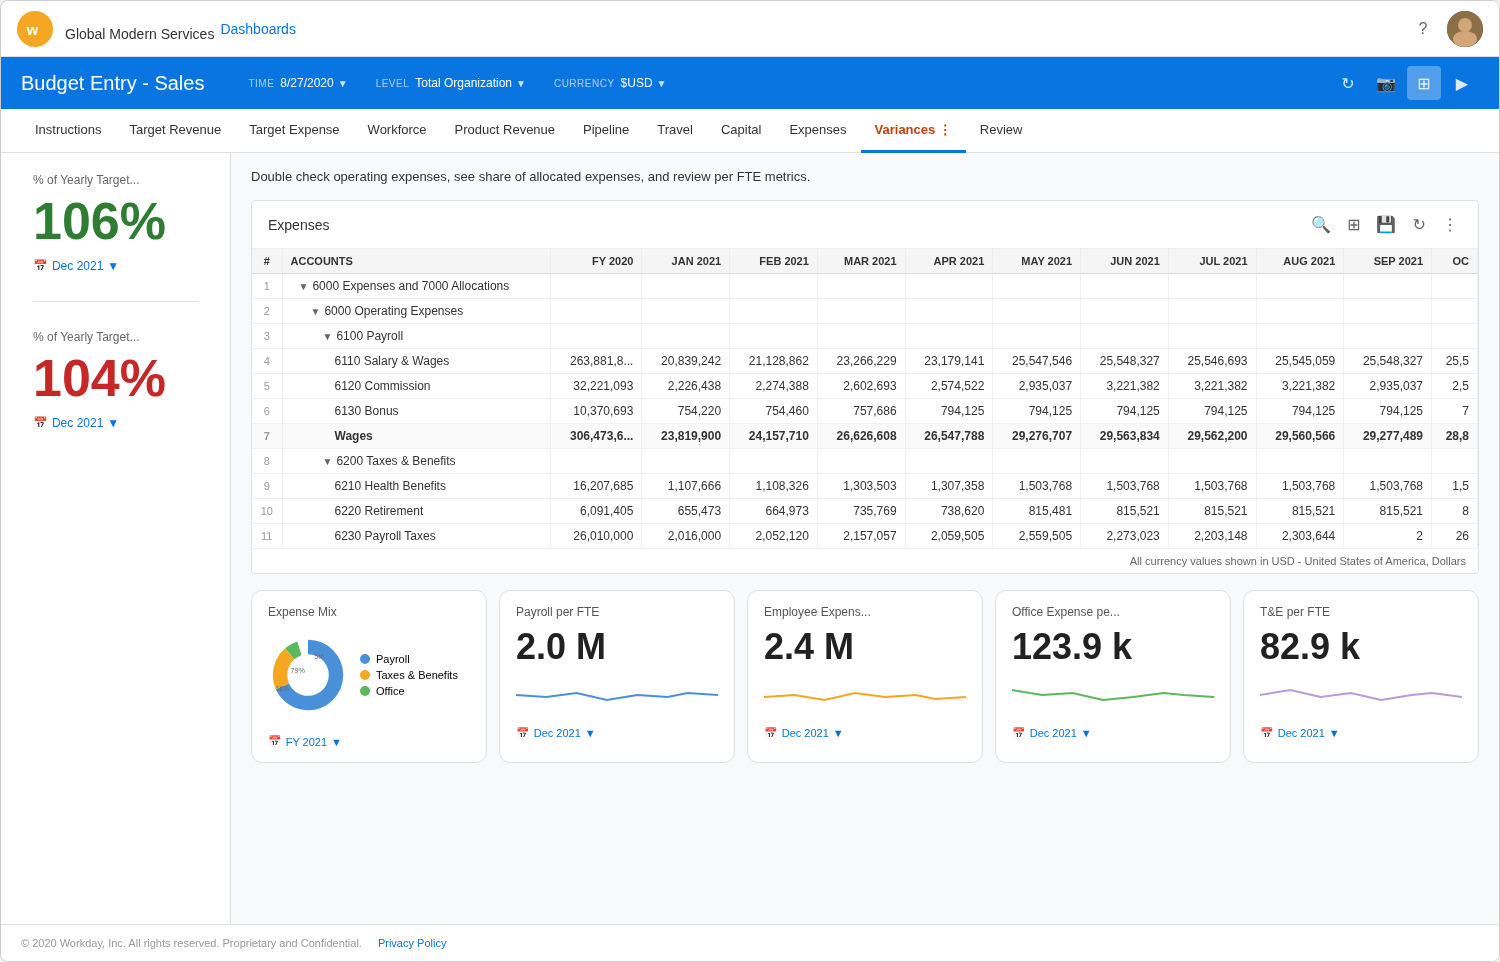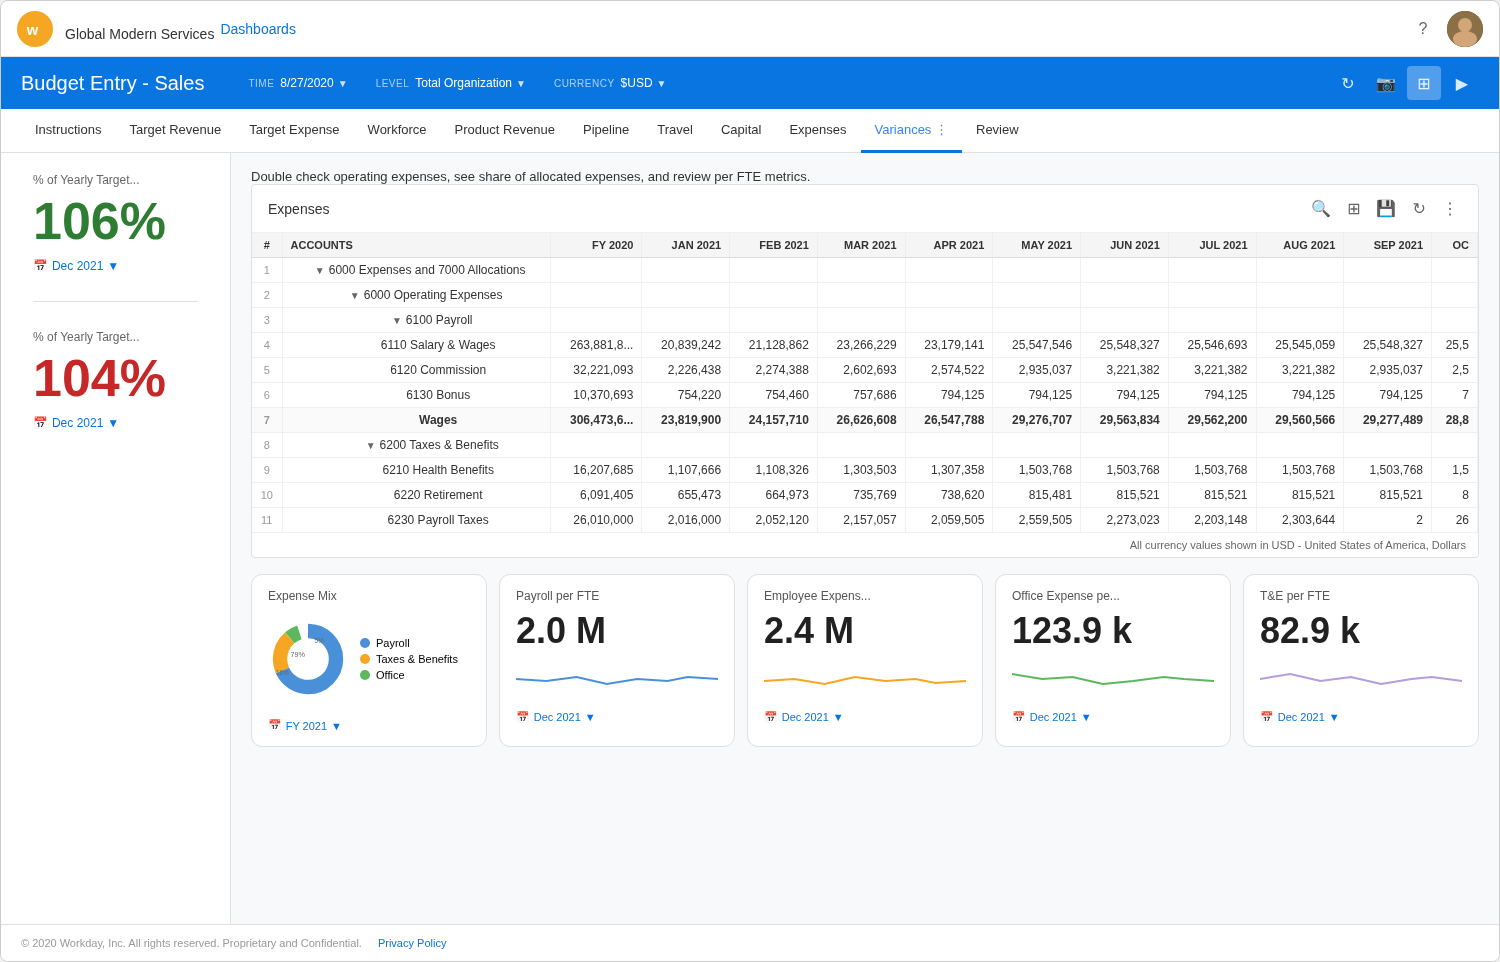--- a/index.html
+++ b/index.html
@@ -25,54 +25,54 @@
     .header-filter .value { color: #fff; font-weight: 500; font-size: 12px; }
     .header-filter .arrow { color: rgba(255,255,255,0.8); font-size: 10px; }
     .header-spacer { flex: 1; }
     .header-actions { display: flex; gap: 4px; }
     .header-action-btn { width: 34px; height: 34px; border-radius: 4px; display: flex; align-items: center; justify-content: center; color: rgba(255,255,255,0.85); cursor: pointer; font-size: 16px; }
     .header-action-btn.active { background: rgba(255,255,255,0.3); }
     
     
     .tabs-bar { display: flex; align-items: center; background: #fff; border-bottom: 1px solid #e0e0e0; padding: 0 20px; height: 44px; }
     .tab { padding: 0 14px; height: 44px; display: flex; align-items: center; font-size: 13px; color: #333; cursor: pointer; border-bottom: 3px solid transparent; white-space: nowrap; }
-    .tab.active { color: #3b82f6; border-bottom-color: #0875e1; font-weight: 400; }
+    .tab.active { color: #c2410c; border-bottom-color: #0875e1; font-weight: 700; }
     
     
     .content-area { display: flex; flex: 1; overflow: hidden; }
     
     
     .sidebar { width: 230px; min-width: 230px; border-right: 1px solid #e0e0e0; padding: 20px 32px; display: flex; flex-direction: column; gap: 20px; background: #fff; }
     .metric-block { display: flex; flex-direction: column; gap: 8px; }
     .metric-label { font-size: 12px; color: #666; }
     .metric-value { font-size: 52px; font-weight: 700; line-height: 1; }
     .metric-value.green { color: #2e7d32; }
     .metric-value.red { color: #c62828; }
     .metric-date { display: flex; align-items: center; gap: 4px; font-size: 12px; color: #0875e1; cursor: pointer; margin-top: 4px; }
     .metric-divider { border: none; border-top: 1px solid #e0e0e0; margin: 8px 0; }
     
     
     .main-content { flex: 1; padding: 16px 20px; overflow-y: auto; background: #f8f9fa; }
-    .description-text { font-size: 13px; color: #333; font-weight: 500; }
+    .description-text { font-size: 13px; color: #333; margin-bottom: 16px; font-weight: 500; }
     
     
     .card { background: #fff; border: 1px solid #e0e0e0; border-radius: 4px; margin-bottom: 16px; }
     .card-header { display: flex; align-items: center; justify-content: space-between; padding: 12px 16px; border-bottom: 1px solid #f0f0f0; }
     .card-title { font-size: 14px; font-weight: 500; color: #333; }
     .card-actions { display: flex; gap: 8px; align-items: center; color: #666; font-size: 16px; }
     .card-action-icon { cursor: pointer; padding: 2px 4px; }
     
     
     .expense-table { width: 100%; border-collapse: collapse; font-size: 12px; }
     .expense-table th { background: #f5f5f5; padding: 6px 8px; text-align: right; font-weight: 600; color: #333; font-size: 11px; border-bottom: 1px solid #ddd; border-right: 1px solid #eee; white-space: nowrap; }
     .expense-table th:first-child { width: 30px; text-align: center; }
     .expense-table th.accounts-col { text-align: left; min-width: 200px; }
     .expense-table td { padding: 5px 8px; text-align: right; border-bottom: 1px solid #f0f0f0; border-right: 1px solid #f0f0f0; white-space: nowrap; color: #333; }
     .expense-table td:first-child { text-align: center; color: #999; font-size: 11px; }
-    .expense-table td.account-name { text-align: center; padding-left: 8px; }
+    .expense-table td.account-name { text-align: left; padding-left: 8px; }
     .account-indent-1 { padding-left: 16px !important; }
     .account-indent-2 { padding-left: 28px !important; }
     .account-indent-3 { padding-left: 40px !important; }
     .account-indent-4 { padding-left: 52px !important; }
     .green-val { color: #2e7d32; }
     .total-row td { font-weight: 600; background: #fafafa; }
     .expand-icon { color: #666; margin-right: 4px; font-size: 10px; }
     .currency-note { text-align: right; font-size: 11px; color: #666; padding: 6px 12px; }
     
     

